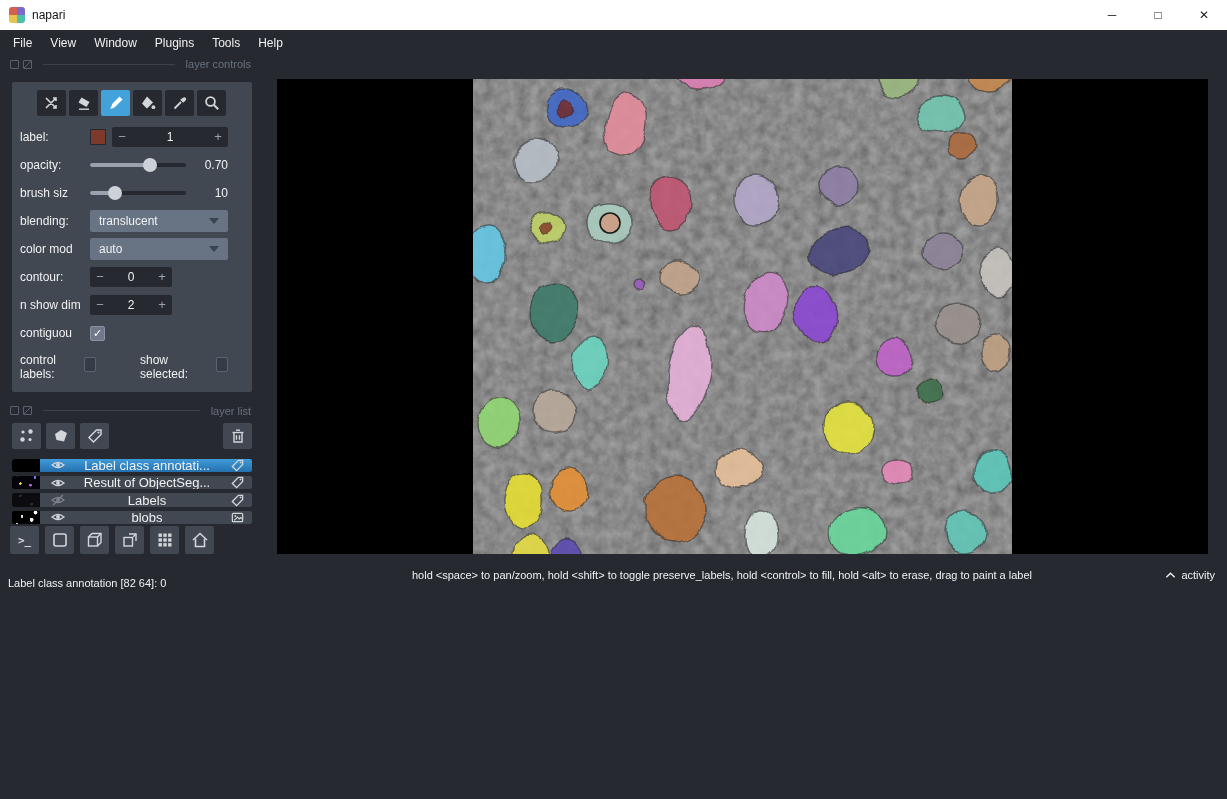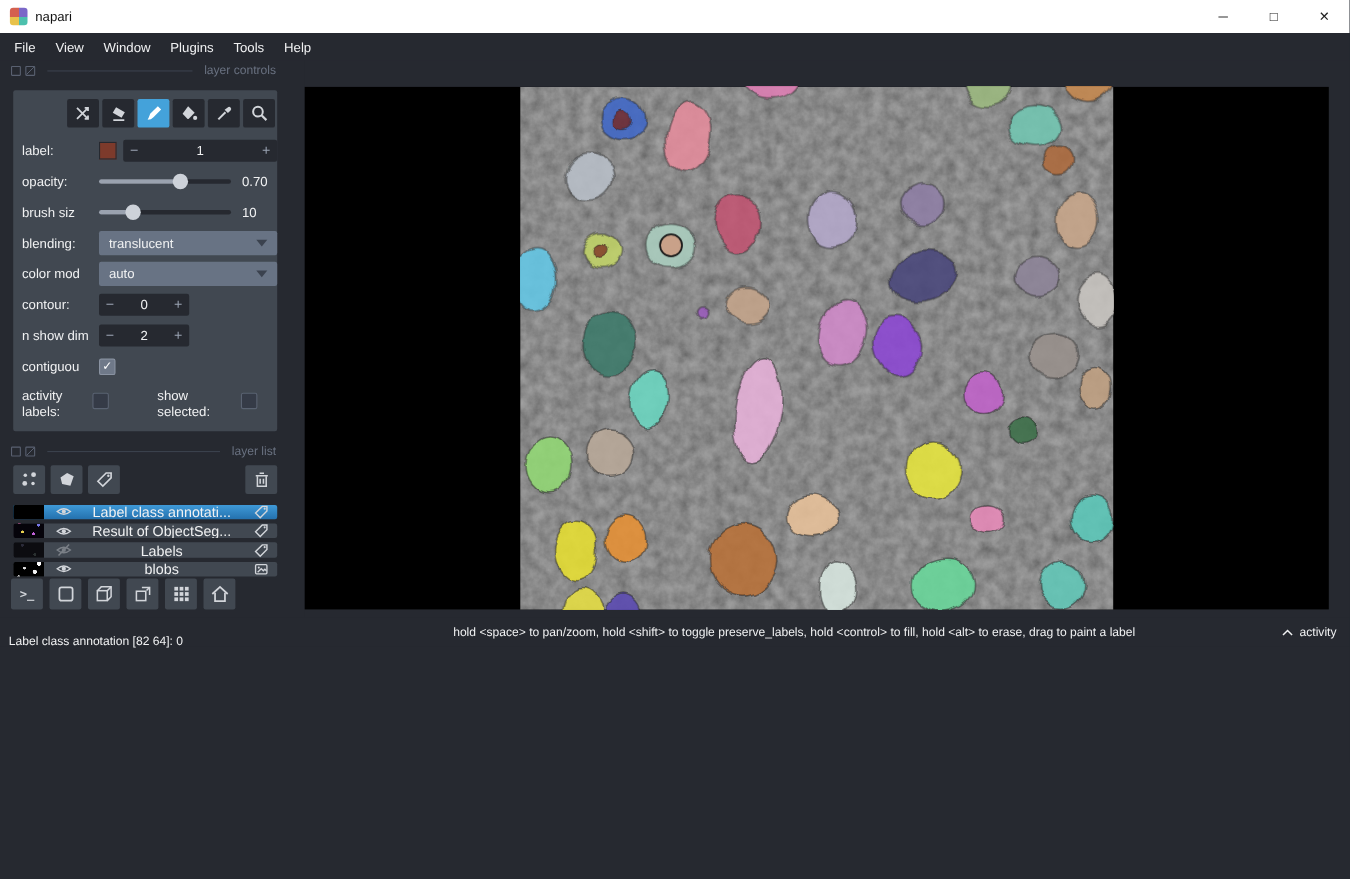--- a/index.html
+++ b/index.html
@@ -25,41 +25,41 @@
   .canvas-area{flex:1;margin:24px 19px 7px 0;background:#000;display:flex;
     align-items:center;justify-content:center;overflow:hidden;}
 
   
   .panel-header{height:18px;display:flex;align-items:center;padding:3px 26px 0 10px;gap:4px;}
   .dock-icon{width:9px;height:9px;border:1px solid #596070;border-radius:1px;}
   .dock-icon.b{background:linear-gradient(135deg,transparent 45%,#596070 45% 55%,transparent 55%);}
   .ph-line{flex:1;height:1px;background:#3a414c;margin:0 7px;}
   .panel-title{color:#697180;font-size:11px;white-space:nowrap;}
 
-  .controls-panel{margin:12px 25px 10px 12px;background:#414851;border-radius:2px;padding:6px 0 10px 8px;}
+  .controls-panel{margin:12px 25px 10px 12px;background:#414851;border-radius:2px;padding:6px 24px 10px 8px;}
 
   .tool-row{display:flex;gap:3px;justify-content:flex-end;padding:2px 2px 7px 2px;}
   .tool-btn{width:29px;height:26px;background:#262930;border-radius:2px;display:flex;
     align-items:center;justify-content:center;color:#d2d5da;}
   .tool-btn.active{background:#44a2da;color:#ffffff;}
 
   .ctl-row{display:flex;align-items:center;min-height:28px;}
   .ctl-label{flex:0 0 70px;width:70px;color:#f0f1f2;font-size:12px;white-space:nowrap;overflow:hidden;}
   .swatch{width:16px;height:16px;margin-right:6px;border:1px solid #262930;}
   .spinbox{display:flex;align-items:center;background:#262930;border-radius:2px;height:20px;color:#f0f1f2;}
   .spinbox.wide{flex:1;}
   .spinbox.narrow{width:82px;}
   .sb-btn{width:20px;text-align:center;color:#9aa3b2;font-size:13px;line-height:20px;}
   .sb-val{flex:1;text-align:center;font-size:12px;}
 
   .slider{position:relative;height:20px;flex:1;margin-right:10px;}
   .slider .track{position:absolute;left:0;right:0;top:8px;height:4px;background:#262930;border-radius:2px;}
   .slider .fill{position:absolute;left:0;top:8px;height:4px;background:#9aa2af;border-radius:2px;width:50%;}
   .slider .handle{position:absolute;top:3px;left:50%;width:14px;height:14px;border-radius:50%;background:#cdd2d9;}
-  .ctl-value{flex:0 0 32px;color:#f0f1f2;font-size:12px;}
+  .ctl-value{flex:0 0 32px;text-align:right;color:#f0f1f2;font-size:12px;}
 
   .combo{flex:1;height:22px;background:#687384;border-radius:2px;display:flex;align-items:center;
     padding:0 9px;color:#f0f1f2;font-size:12px;}
   .combo-arrow{margin-left:auto;width:0;height:0;border-left:5px solid transparent;
     border-right:5px solid transparent;border-top:6px solid #3b424e;}
 
   .checkbox{width:15px;height:15px;border-radius:2px;background:#353b47;border:1px solid #5a6372;
     display:flex;align-items:center;justify-content:center;}
   .checkbox.checked{background:#6f7989;border-color:#8a93a2;}
   .checkbox.checked::after{content:"✓";color:#fff;font-size:11px;line-height:1;}
@@ -260,21 +260,21 @@
             <span class="sb-btn">+</span>
           </div>
         </div>
 
         <div class="ctl-row">
           <span class="ctl-label">contiguou</span>
           <span class="checkbox checked"></span>
         </div>
 
         <div class="pl-row">
-          <span class="pl-label">activity labels:</span>
+          <span class="pl-label">control labels:</span>
           <span class="checkbox"></span>
           <span class="pl-label second">show selected:</span>
           <span class="checkbox last"></span>
         </div>
       </div>
 
       <div class="panel-header">
         <span class="dock-icon"></span>
         <span class="dock-icon b"></span>
         <span class="ph-line"></span>

